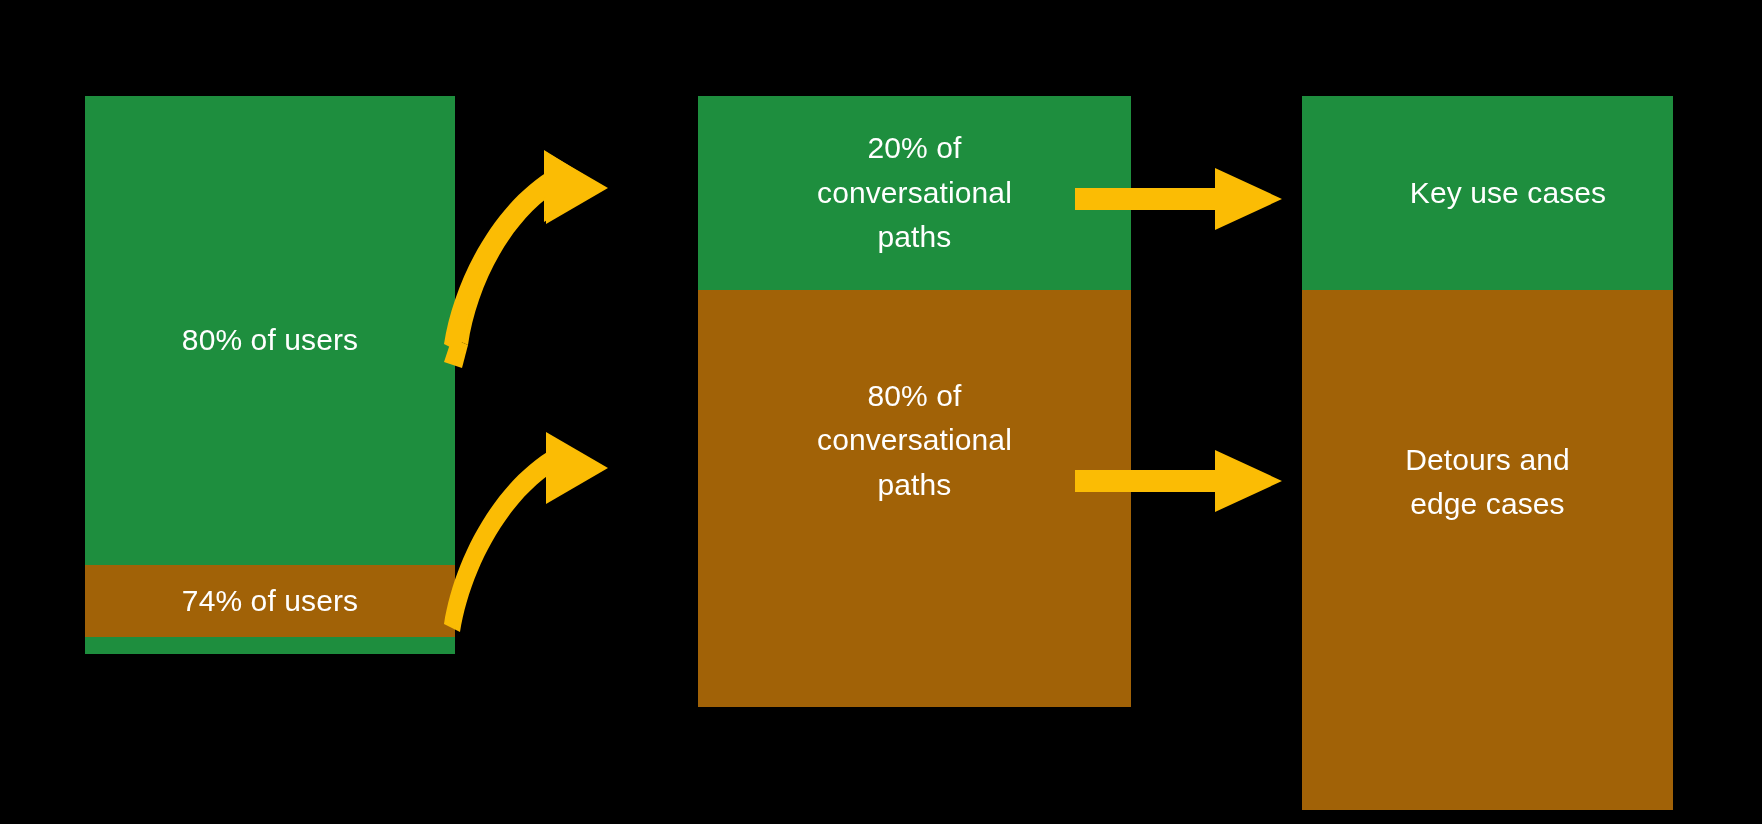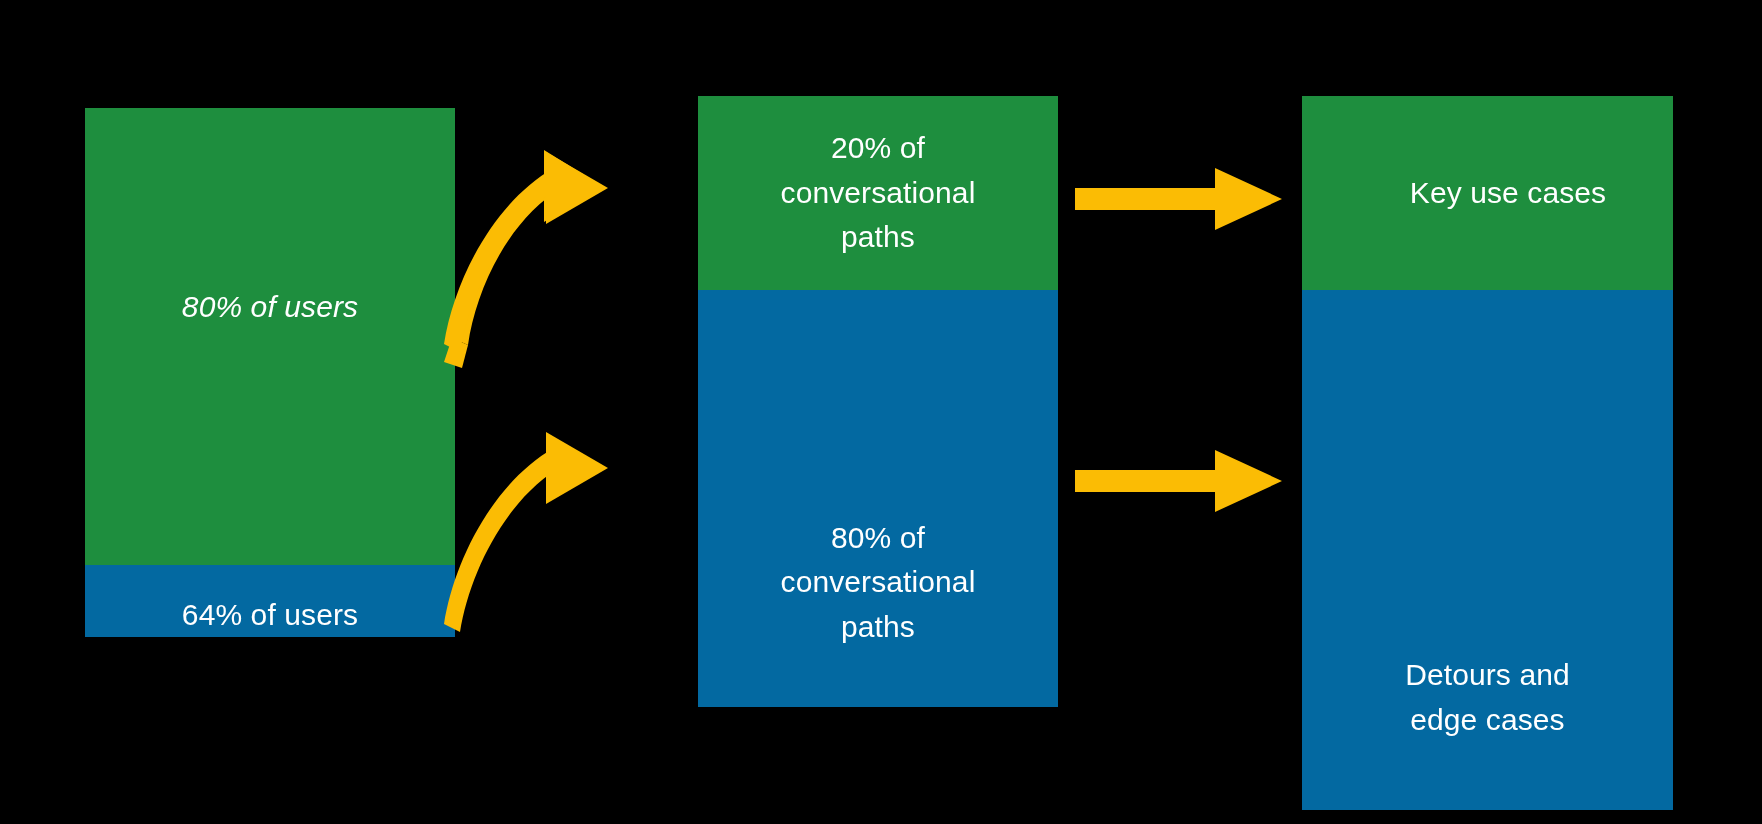--- a/index.html
+++ b/index.html
@@ -30,48 +30,48 @@
     left: 0;
     right: 0;
     display: flex;
     align-items: center;
     justify-content: center;
     box-sizing: border-box;
     text-align: center;
   }
 
   .seg-green { background: #1E8E3E; }
-  .seg-blue  { background: #0369a1; align-items: flex-end; }
+  .seg-blue  { background: #a16207; }
 
   .seg-label {
     color: #FFFFFF;
     font-family: "Liberation Sans", sans-serif;
     font-size: 30px;
     line-height: 1.48;
     font-weight: 400;
     letter-spacing: 0.1px;
     white-space: pre-line;
     padding: 0 10px;
   }
 
   
   #col-users {
     left: 85px;
     top: 96px;
     width: 370px;
     height: 541px;
   }
-  #col-users .s1 { top: 12px;     height: 469px; font-style: italic; }
+  #col-users .s1 { top: 0;     height: 558px; }
   #col-users .s2 { top: 469px; height: 72px;  }
 
   
   #col-paths {
     left: 698px;
     top: 96px;
-    width: 360px;
+    width: 433px;
     height: 611px;
   }
   #col-paths .s1 { top: 0;     height: 194px; }
   #col-paths .s2 { top: 194px; height: 417px; }
 
   
   #col-cases {
     left: 1302px;
     top: 96px;
     width: 371px;
@@ -99,21 +99,21 @@
 </head>
 <body>
 
 <div id="canvas">
 
   <div class="column" id="col-users">
     <div class="segment seg-green s1">
       <span class="seg-label">80% of users</span>
     </div>
     <div class="segment seg-blue s2">
-      <span class="seg-label">64% of users</span>
+      <span class="seg-label">74% of users</span>
     </div>
   </div>
 
   <div class="column" id="col-paths">
     <div class="segment seg-green s1">
       <span class="seg-label">20% of
 conversational
 paths</span>
     </div>
     <div class="segment seg-blue s2">

